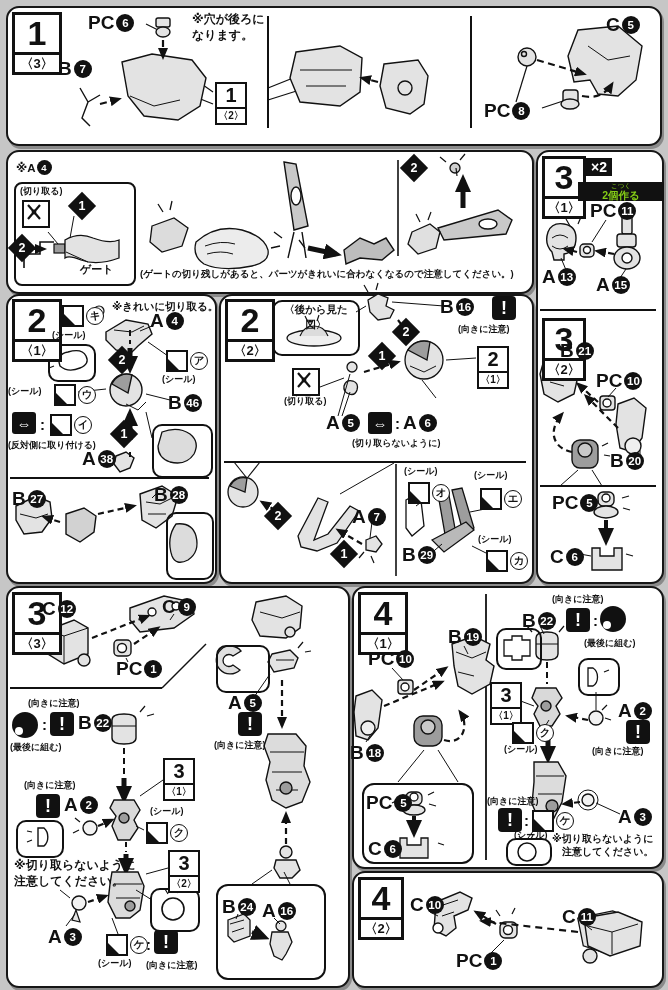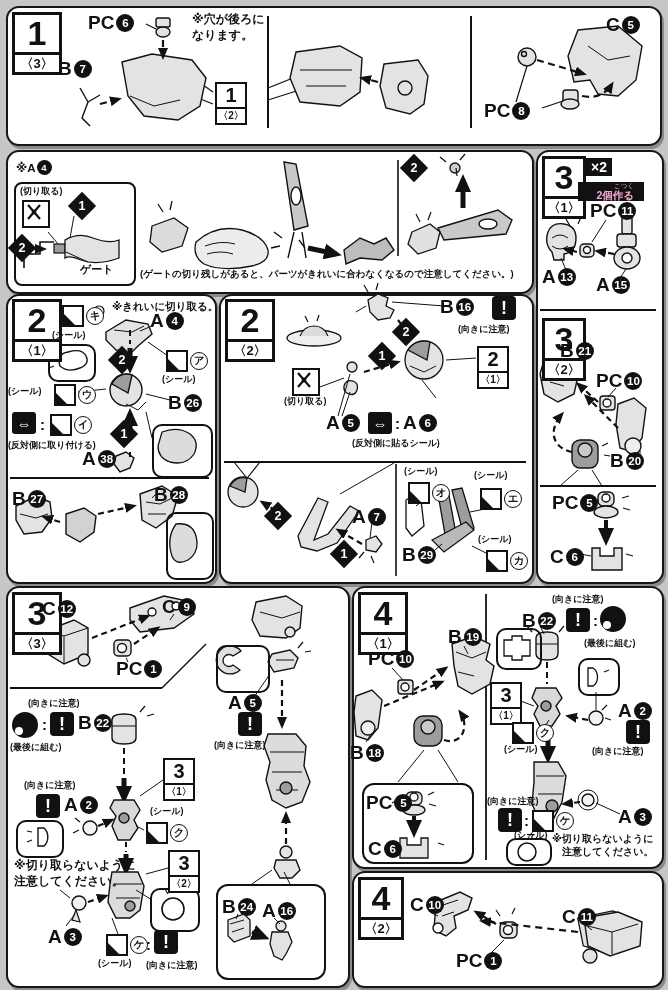--- a/index.html
+++ b/index.html
@@ -30,21 +30,21 @@
                border-left:11px solid #111;border-top:11px solid transparent;}
   .kana{width:16px;height:16px;border:1.5px solid #111;border-radius:50%;background:#fff;font-size:10.5px;
         font-weight:700;display:inline-flex;align-items:center;justify-content:center;flex:none;}
   .mirror{position:absolute;width:24px;height:22px;background:#111;color:#fff;border-radius:3px;font-size:15px;
           font-weight:700;display:flex;align-items:center;justify-content:center;z-index:10;}
   .colon{position:absolute;font-size:15px;font-weight:700;z-index:10;}
   .odot{position:absolute;width:26px;height:26px;background:#111;border-radius:50%;z-index:10;}
   .odot i{position:absolute;left:3px;bottom:3px;width:8px;height:8px;background:#fff;border-radius:50%;}
   .bub{position:absolute;border:2.5px solid #111;border-radius:10px;background:transparent;z-index:8;}
   .x2{position:absolute;background:#111;color:#fff;font-size:14px;font-weight:700;padding:1px 5px;z-index:10;}
-  .mkbar{position:absolute;background:#111;color:#f9a8d4;text-align:right;z-index:10;padding:0 10px;}
+  .mkbar{position:absolute;background:#111;color:#84cc16;text-align:center;z-index:10;padding:0 20px;}
   .mkbar .mkr{font-size:6.5px;line-height:7px;}
   .mkbar .mkt{font-size:10.5px;font-weight:700;line-height:12px;}
   .nbox{position:absolute;width:24px;height:24px;border:2px solid #111;background:#fff;z-index:10;}
   .titlerow{position:absolute;display:flex;align-items:center;gap:1px;font-size:11.5px;font-weight:700;z-index:10;white-space:nowrap;}
   .titlerow .badge{width:15px;height:15px;font-size:9.5px;}
 </style>
 </head>
 <body>
 
 <div id="sheet">
@@ -568,21 +568,21 @@
     </div>
   <div class="note nw" style="left:162px;top:374px;font-size:9px">(シール)</div>
   <div class="bub" style="left:48px;top:344px;width:44px;height:34px"></div>
   <div class="note nw" style="left:8px;top:386px;font-size:9px">(シール)</div>
   <div class="sealrow" style="left:54px;top:384px">
       <span class="seal"></span>
       <span class="kana">ウ</span>
     </div>
   <div class="lbl" style="left:168px;top:392px">
       <span>B</span>
-      <span class="badge">26</span>
+      <span class="badge">46</span>
     </div>
   <div class="dia" style="left:112px;top:350px">
       <span>2</span>
     </div>
   <div class="dia" style="left:114px;top:424px">
       <span>1</span>
     </div>
   <div class="mirror" style="left:12px;top:412px">⇔</div>
   <div class="colon" style="left:40px;top:416px">:</div>
   <div class="sealrow" style="left:50px;top:414px">
@@ -601,20 +601,23 @@
   <div class="lbl" style="left:154px;top:484px">
       <span>B</span>
       <span class="badge">28</span>
     </div>
   <div class="bub" style="left:152px;top:424px;width:57px;height:50px"></div>
   <div class="bub" style="left:166px;top:512px;width:44px;height:64px"></div>
 
   <div class="hdr" style="left:225px;top:299px">
     <div class="hn">2</div>
       <div class="hs">〈2〉</div>
+  </div>
+  <div class="bub" style="left:272px;top:300px;width:84px;height:52px">
+    <div style="font-size:10.5px;font-weight:700;text-align:center;line-height:15px">〈後から見た図〉</div>
   </div>
   <div class="lbl" style="left:440px;top:296px">
       <span>B</span>
       <span class="badge">16</span>
     </div>
   <div class="warn" style="left:492px;top:296px">!</div>
   <div class="note nw" style="left:458px;top:324px;font-size:9px">(向きに注意)</div>
   <div class="dia" style="left:396px;top:322px">
       <span>2</span>
     </div>
@@ -635,21 +638,21 @@
   <div class="lbl" style="left:326px;top:412px">
       <span>A</span>
       <span class="badge">5</span>
     </div>
   <div class="mirror" style="left:368px;top:412px">⇔</div>
   <div class="colon" style="left:395px;top:415px">:</div>
   <div class="lbl" style="left:403px;top:412px">
       <span>A</span>
       <span class="badge">6</span>
     </div>
-  <div class="note nw" style="left:352px;top:438px;font-size:9px">(反対側に貼るシール)</div>
+  <div class="note nw" style="left:352px;top:438px;font-size:9px">(切り取らないように)</div>
   <div class="dia" style="left:268px;top:506px">
       <span>2</span>
     </div>
   <div class="dia" style="left:334px;top:544px">
       <span>1</span>
     </div>
   <div class="lbl" style="left:352px;top:506px">
       <span>A</span>
       <span class="badge">7</span>
     </div>

